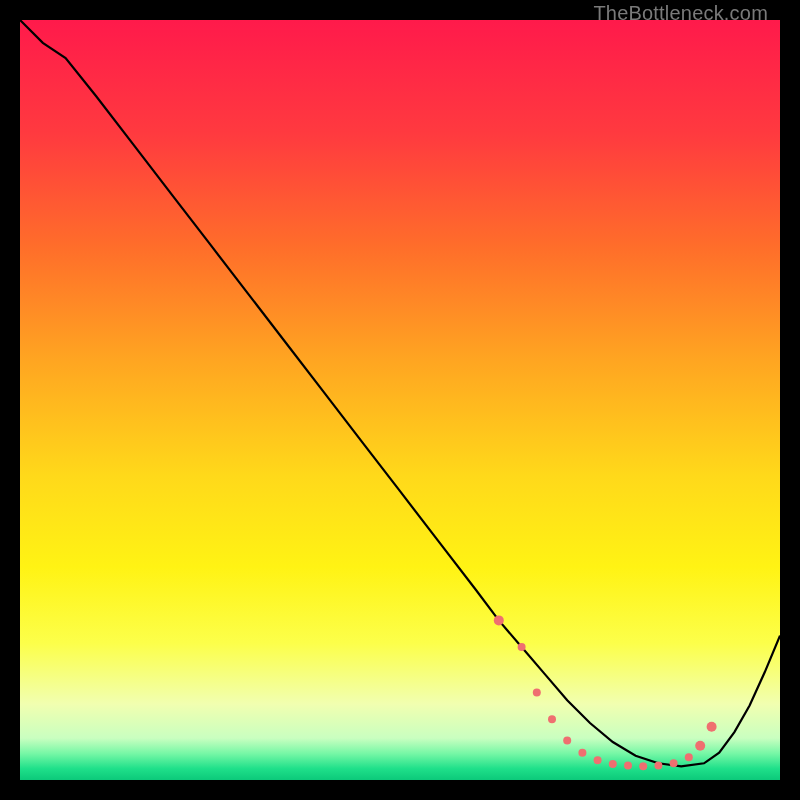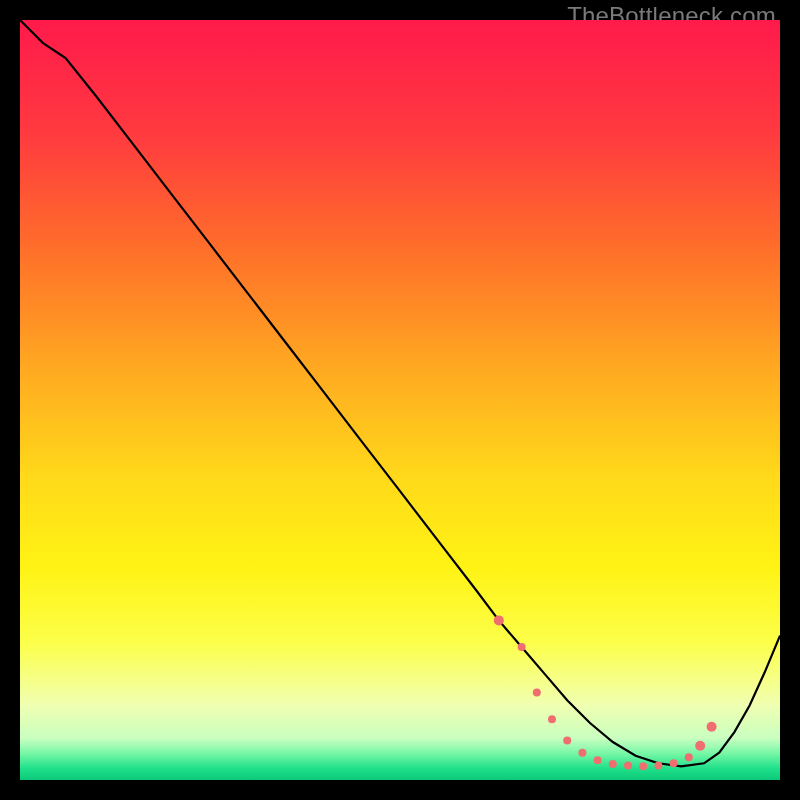--- a/index.html
+++ b/index.html
@@ -22,23 +22,23 @@
   .plot {
     position: absolute;
     left: 0;
     top: 0;
     width: 760px;
     height: 760px;
   }
   .watermark {
     position: absolute;
     top: 2px;
-    right: 24px;
+    right: 32px;
     color: #7a7a7a;
-    font-size: 24px;
+    font-size: 20px;
     font-weight: 500;
     letter-spacing: 0.2px;
   }
   svg { display: block; }
 </style>
 </head>
 <body>
 
 <div class="watermark">TheBottleneck.com</div>
 

